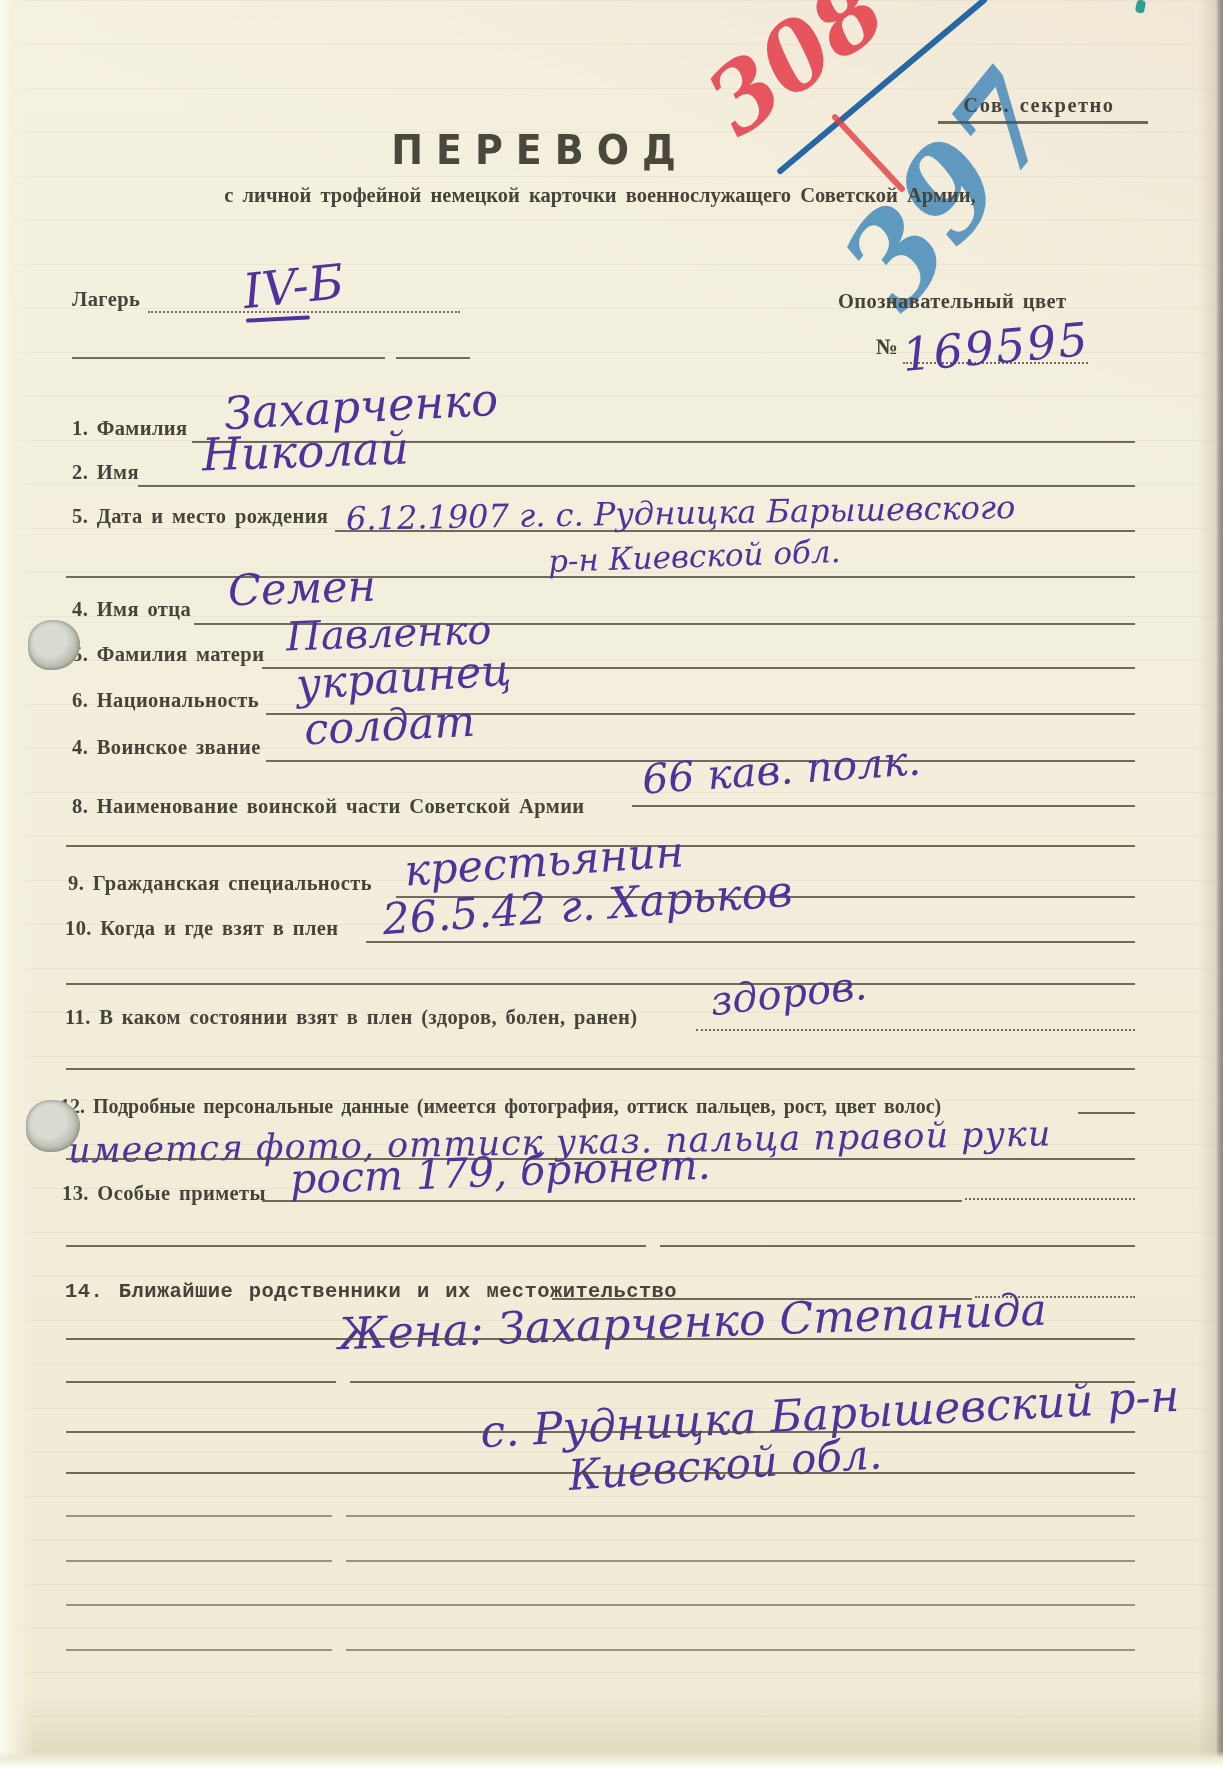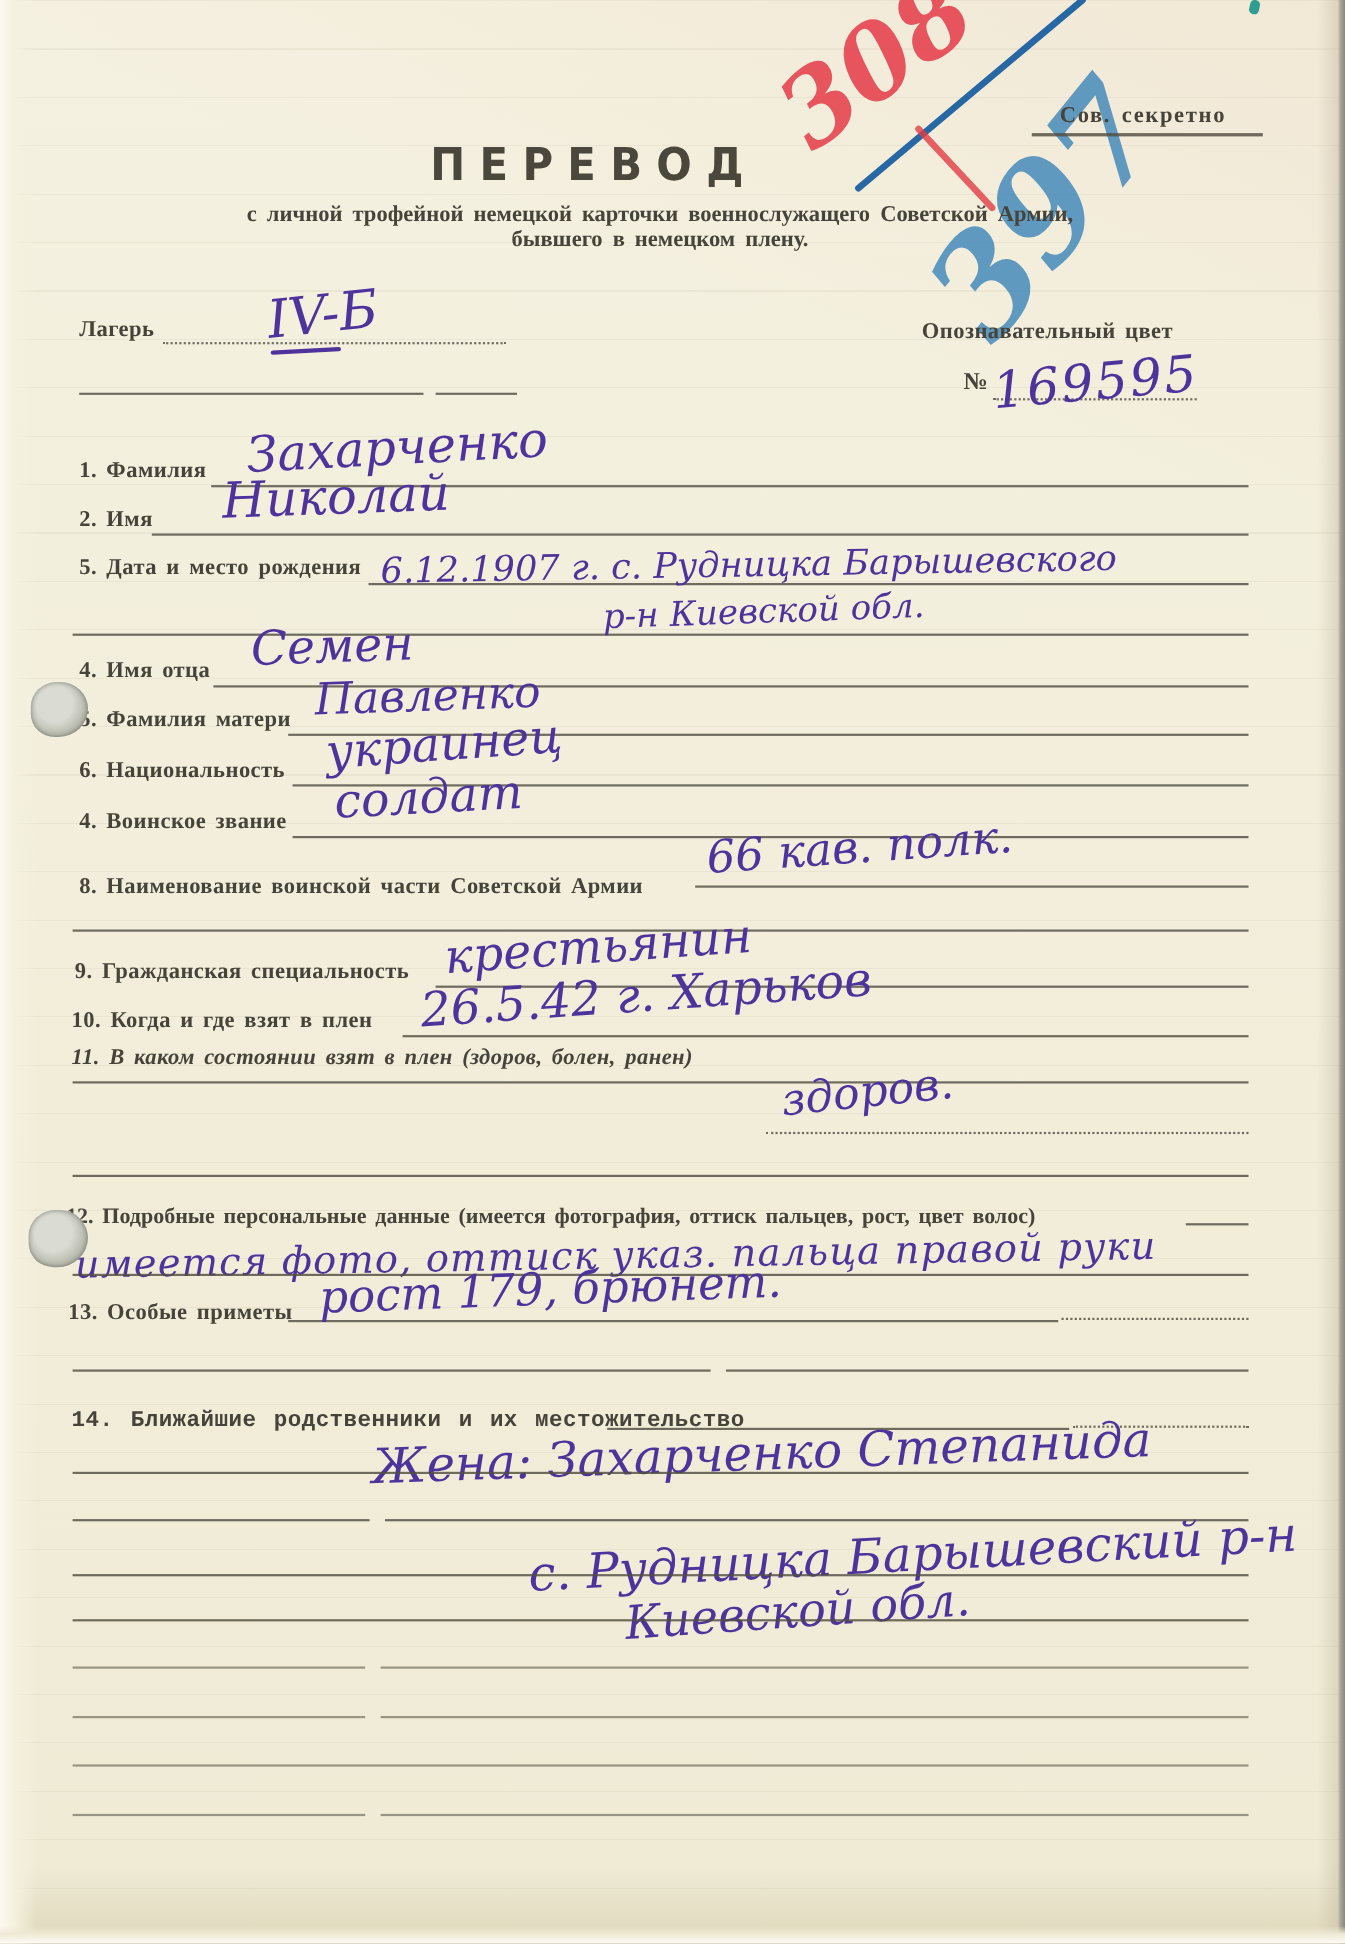--- a/index.html
+++ b/index.html
@@ -44,21 +44,20 @@
   <div class="stroke" style="left:778px;top:170px;width:272px;height:6px;background:#2767a3;transform:rotate(-40deg);transform-origin:left center;"></div>
   <div class="stroke" style="left:833px;top:112px;width:104px;height:6px;background:rgba(226,60,68,.8);transform:rotate(47deg);transform-origin:left center;"></div>
   <div class="pencil" style="left:822px;top:118px;font-size:122px;color:rgba(64,134,184,.82);transform:rotate(-51deg);">397</div>
   <div class="stroke" style="left:1136px;top:0;width:9px;height:13px;background:#2f9d8f;transform:rotate(12deg);"></div>
 
   <div class="t" style="left:930px;top:94px;width:218px;text-align:center;letter-spacing:1.5px;">Сов. секретно</div>
   <div class="ln" style="left:938px;top:121px;width:210px;height:3px;"></div>
 
   <div class="title" style="left:190px;top:128px;width:700px;">ПЕРЕВОД</div>
   <div class="sub" style="left:90px;top:184px;width:1020px;">с личной трофейной немецкой карточки военнослужащего Советской Армии,</div>
-  <div class="sub" style="left:90px;top:207px;width:1020px;">бывшего в немецком плену.</div>
 
   <div class="t" style="left:72px;top:288px;">Лагерь</div>
   <div class="dot" style="left:148px;top:311px;width:312px;"></div>
   <div class="hw" style="left:243px;top:258px;font-size:48px;transform:rotate(-6deg);">IV-Б</div>
   <div class="stroke" style="left:246px;top:317px;width:64px;height:4px;background:#4f339c;transform:rotate(-3deg);"></div>
   <div class="ln" style="left:72px;top:357px;width:313px;"></div>
   <div class="ln" style="left:396px;top:357px;width:74px;"></div>
 
   <div class="t" style="left:838px;top:290px;">Опознавательный цвет</div>
   <div class="t" style="left:876px;top:334px;font-size:22px;">№</div>
@@ -102,21 +101,21 @@
 
   <div class="t" style="left:68px;top:872px;">9. Гражданская специальность</div>
   <div class="ln" style="left:396px;top:896px;width:739px;"></div>
   <div class="hw" style="left:404px;top:836px;font-size:43px;transform:rotate(-4deg);">крестьянин</div>
 
   <div class="t" style="left:65px;top:917px;">10. Когда и где взят в плен</div>
   <div class="ln" style="left:366px;top:941px;width:769px;"></div>
   <div class="hw" style="left:382px;top:880px;font-size:43px;transform:rotate(-4deg);">26.5.42 г.  Харьков</div>
   <div class="ln" style="left:66px;top:983px;width:1069px;"></div>
 
-  <div class="t" style="left:65px;top:950px;font-style:italic;">11. В каком состоянии взят в плен (здоров, болен, ранен)</div>
+  <div class="t" style="left:65px;top:1006px;">11. В каком состоянии взят в плен (здоров, болен, ранен)</div>
   <div class="dot" style="left:696px;top:1029px;width:439px;"></div>
   <div class="hw" style="left:710px;top:970px;font-size:40px;transform:rotate(-6deg);">здоров.</div>
   <div class="ln" style="left:66px;top:1068px;width:1069px;"></div>
 
   <div class="t" style="left:60px;top:1095px;font-size:20px;letter-spacing:0;">12. Подробные персональные данные (имеется фотография, оттиск пальцев, рост, цвет волос)</div>
   <div class="ln" style="left:1078px;top:1112px;width:57px;"></div>
   <div class="hw" style="left:68px;top:1122px;font-size:35px;transform:rotate(-1deg);letter-spacing:1px;">имеется фото, оттиск указ. пальца правой руки</div>
   <div class="ln" style="left:66px;top:1158px;width:1069px;"></div>
 
   <div class="t" style="left:62px;top:1182px;">13. Особые приметы</div>

